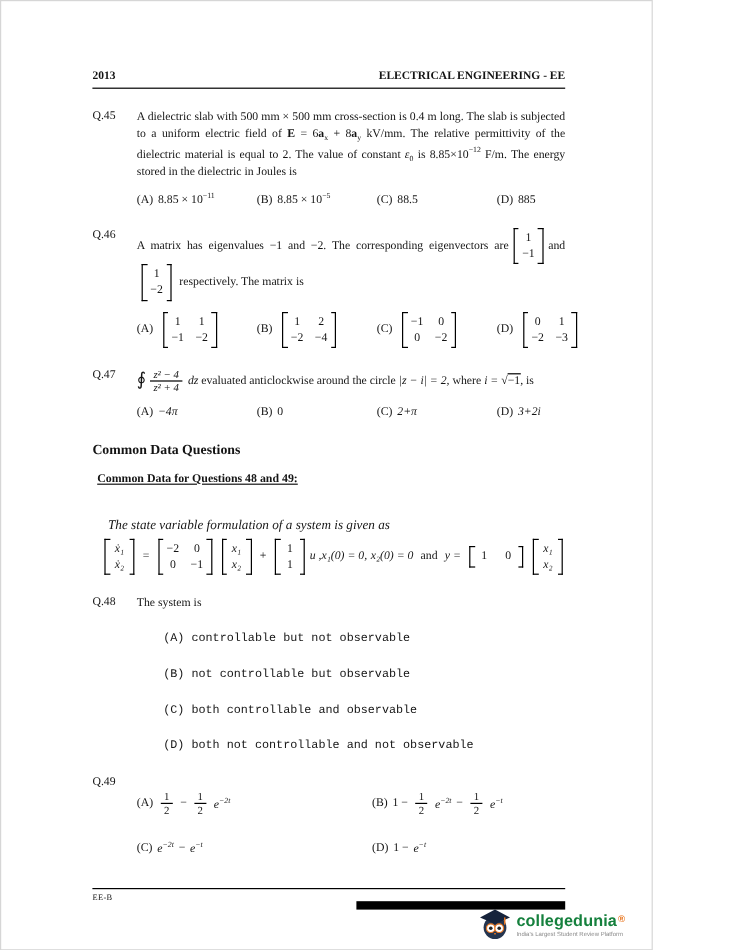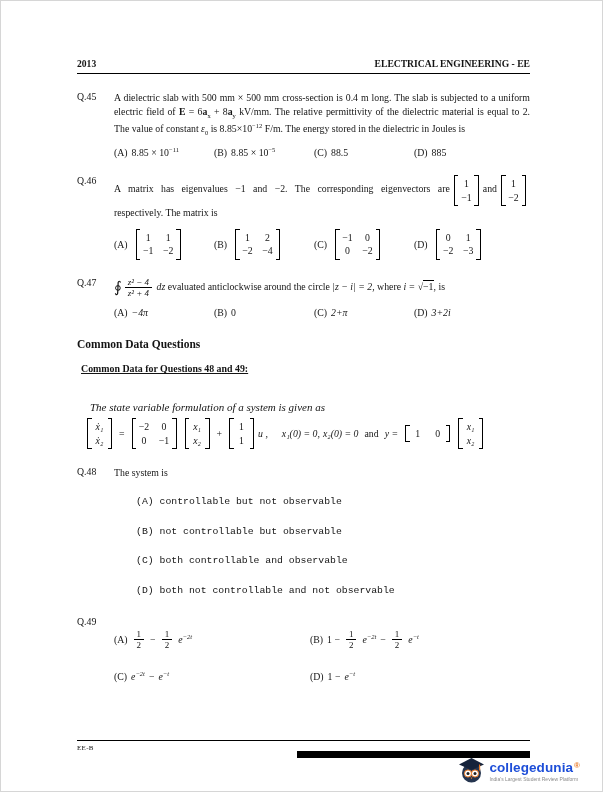--- a/index.html
+++ b/index.html
@@ -1,18 +1,18 @@
 <!DOCTYPE html>
 <html><head>
 <meta charset="utf-8">
 <style>
   * { margin:0; padding:0; box-sizing:border-box; }
   html,body { background:#fff; }
   body { font-family:"Liberation Serif","DejaVu Serif",serif; color:#141414; }
-  .page { width:603px; height:792px; background:#fff; position:relative; overflow:hidden; border:1px solid #d6d6d6; }
+  .page { width:544px; height:792px; background:#fff; position:relative; overflow:hidden; border:1px solid #d6d6d6; }
   .content { padding:57px 72px 0 76px; }
 
   
   .hdr { display:flex; justify-content:space-between; align-items:flex-end; font-weight:bold; font-size:9.6px; padding-bottom:4px; border-bottom:1.4px solid #000; }
 
   
   .q { display:flex; margin-top:17px; }
   .qnum { width:37px; flex:none; font-size:9.8px; }
   .qbody { flex:1; min-width:0; }
   .qtext { font-size:9.8px; line-height:1.45; text-align:justify; }
@@ -339,19 +339,19 @@
       <path d="M13.5 1 L26 7.5 L13.5 13 L1 7.5 Z" fill="#16233b"></path>
       <rect x="21" y="7.5" width="1.2" height="6" fill="#e87722"></rect>
       <circle cx="10" cy="16.5" r="3.6" fill="#ffffff" stroke="#e87722" stroke-width="1"></circle>
       <circle cx="17" cy="16.5" r="3.6" fill="#ffffff" stroke="#e87722" stroke-width="1"></circle>
       <circle cx="10" cy="16.5" r="1.5" fill="#222222"></circle>
       <circle cx="17" cy="16.5" r="1.5" fill="#222222"></circle>
       <path d="M12.6 20.5 L14.4 20.5 L13.5 22.3 Z" fill="#e87722"></path>
     </svg>
     <div class="logo-textwrap">
       <div class="brand-line">
-        <span class="brand" style="color: #1d4ed8;">collegedunia</span>
+        <span class="brand" style="color: #15803d;">collegedunia</span>
         <span class="brand-accent" style="color: rgb(232, 119, 34);">®</span>
       </div>
       <div class="tagline">India's Largest Student Review Platform</div>
     </div>
   </div>
 </div>
 
 </body></html>

